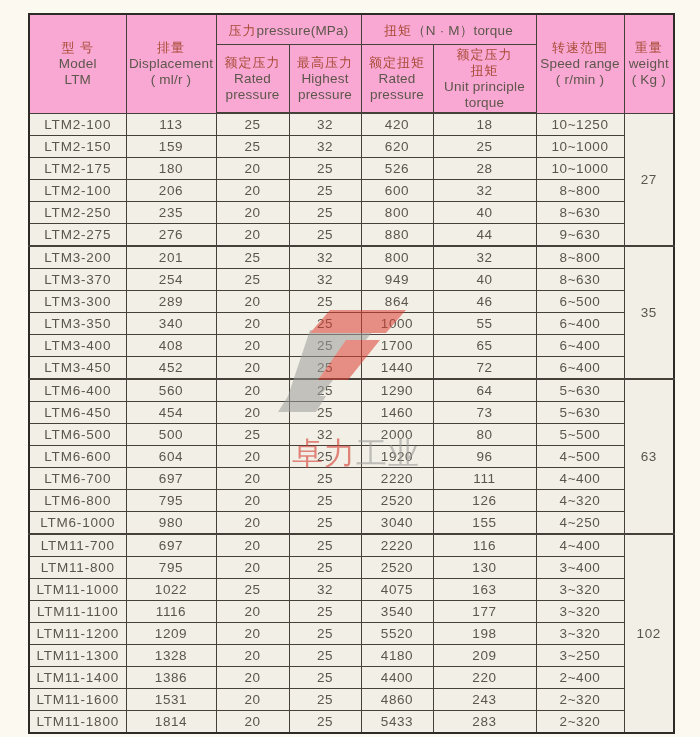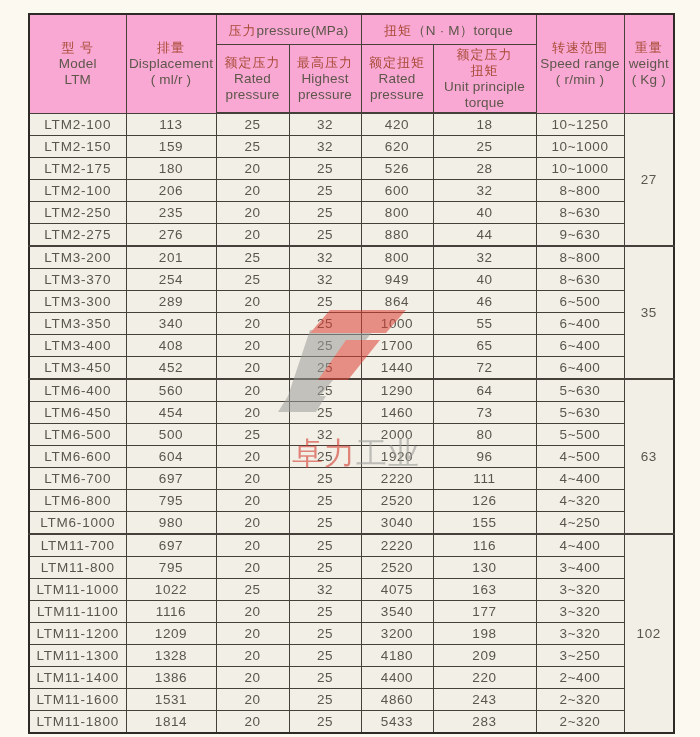--- a/index.html
+++ b/index.html
@@ -354,21 +354,21 @@
           <td data-name="cell-highest-pressure">25</td>
           <td data-name="cell-rated-torque">3540</td>
           <td data-name="cell-unit-torque">177</td>
           <td data-name="cell-speed-range">3~320</td>
         </tr>
         <tr data-name="table-row">
           <td data-name="cell-model" class="model">LTM11-1200</td>
           <td data-name="cell-displacement">1209</td>
           <td data-name="cell-rated-pressure">20</td>
           <td data-name="cell-highest-pressure">25</td>
-          <td data-name="cell-rated-torque">3200</td>
+          <td data-name="cell-rated-torque">5520</td>
           <td data-name="cell-unit-torque">198</td>
           <td data-name="cell-speed-range">3~320</td>
         </tr>
         <tr data-name="table-row">
           <td data-name="cell-model" class="model">LTM11-1300</td>
           <td data-name="cell-displacement">1328</td>
           <td data-name="cell-rated-pressure">20</td>
           <td data-name="cell-highest-pressure">25</td>
           <td data-name="cell-rated-torque">4180</td>
           <td data-name="cell-unit-torque">209</td>

